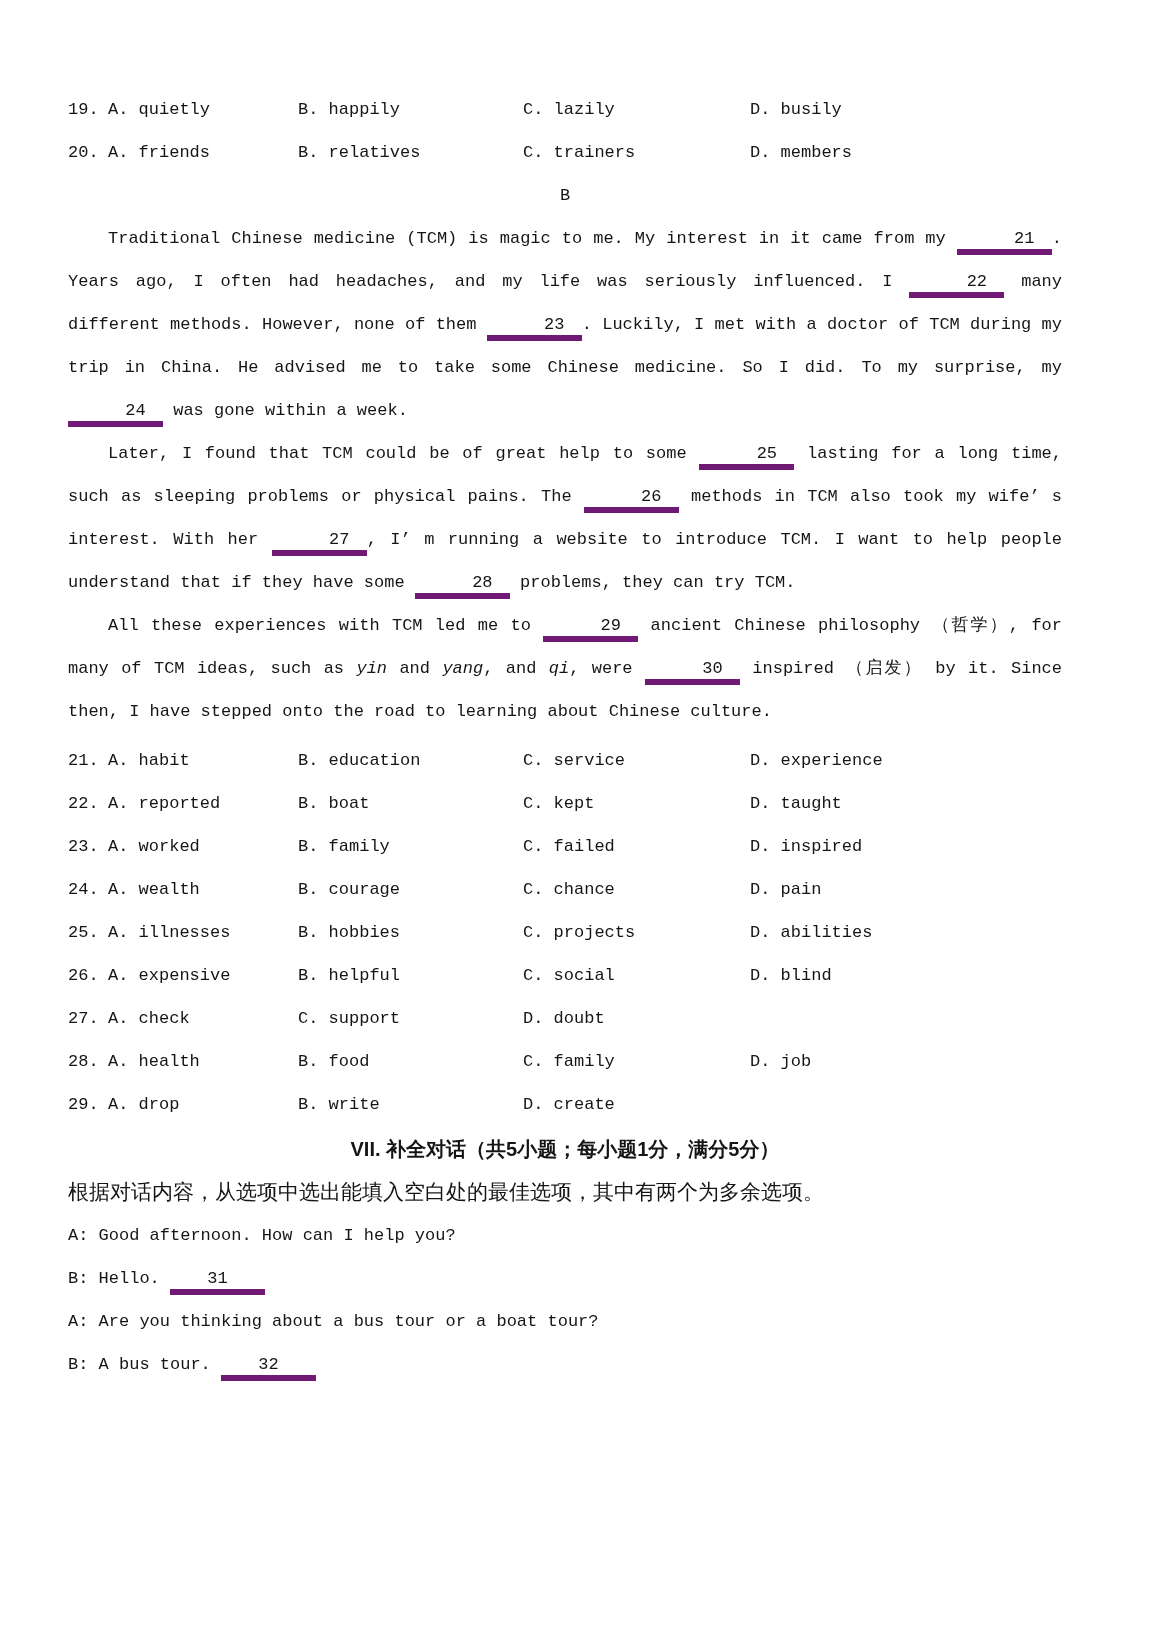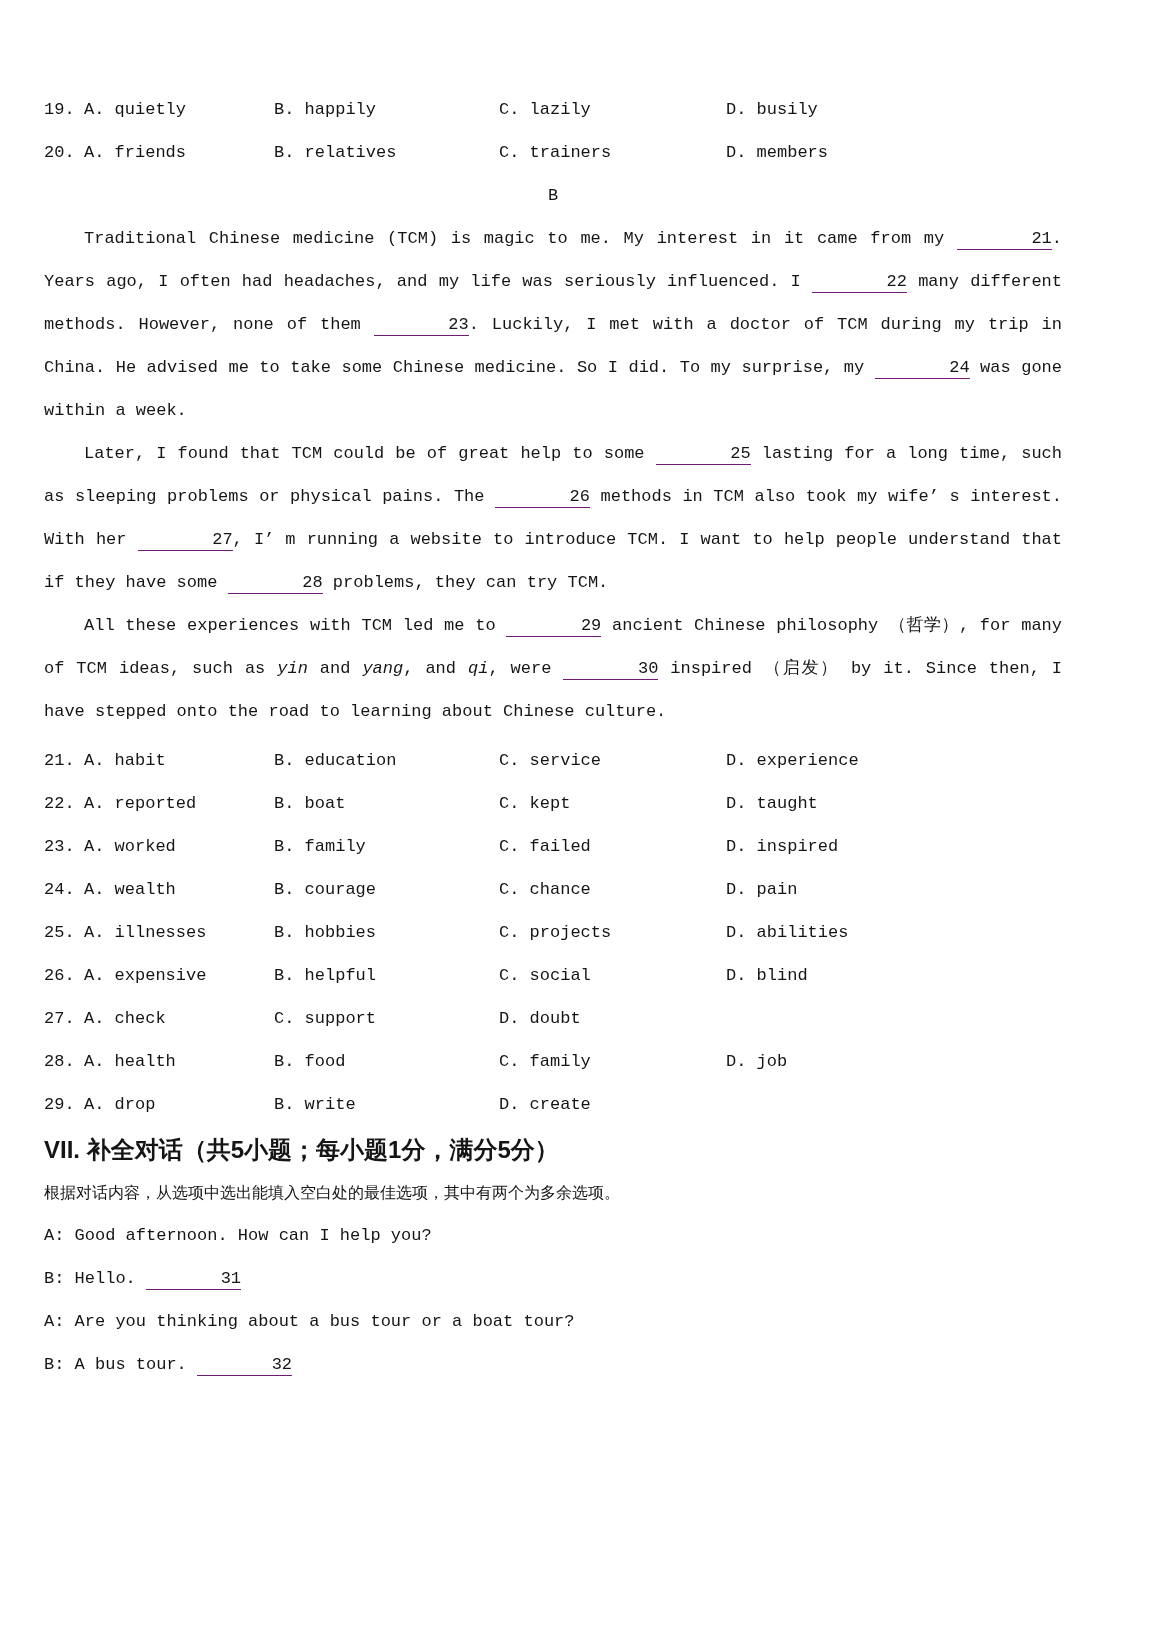--- a/index.html
+++ b/index.html
@@ -6,53 +6,54 @@
   html,body { background:#ffffff; }
   .page {
     width:1158px;
     min-height:1638px;
     margin:0 auto;
     background:#ffffff;
     color:#151515;
     font-family:"Liberation Mono","DejaVu Sans Mono",monospace;
     font-size:17px;
     line-height:43px;
-    padding:88px 96px 140px 44px;
+    padding:88px 96px 140px 68px;
   }
   .qrow{
     display:grid;
     grid-template-columns:40px 190px 225px 227px auto;
     align-items:baseline;
   }
   .qnum{ white-space:nowrap; }
   .opt{ white-space:nowrap; }
   .center{ text-align:center; }
   .para{
     text-align:justify;
     text-indent:40px;
   }
   .blank{
     display:inline-block;
     min-width:95px;
-    text-align:right;
-    border-bottom:1px solid #701a75;
+    text-align:center;
+    border-bottom:6px solid #701a75;
     line-height:20px;
     vertical-align:baseline;
   }
   .it{ font-style:italic; }
   .cloze{ margin-top:6px; }
   .s7-heading{
     font-weight:bold;
-    font-size:24px;
+    font-size:20px;
     margin-top:2px;
     font-family:"Liberation Sans","DejaVu Sans",sans-serif;
+    text-align:center;
   }
   .s7-instruction{
     font-family:"Liberation Serif","DejaVu Serif",serif;
-    font-size:16px;
+    font-size:21px;
   }
   .dline{ text-align:left; }
 </style>
 </head>
 <body>
 
 <div class="page">
 
   <div>
       <div class="qrow">

